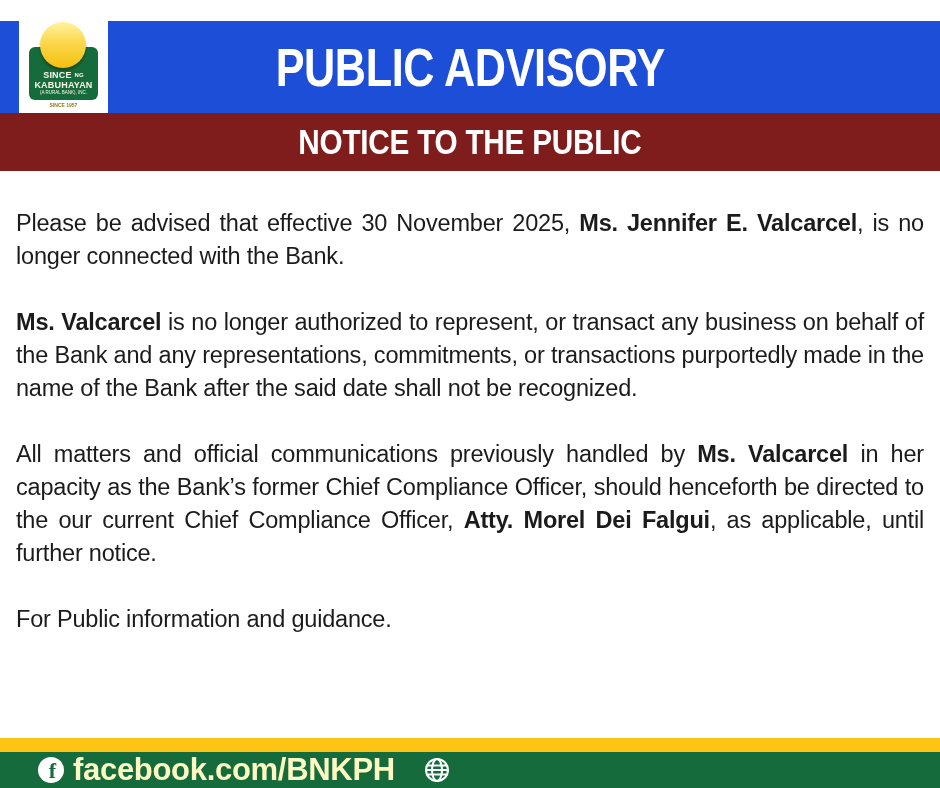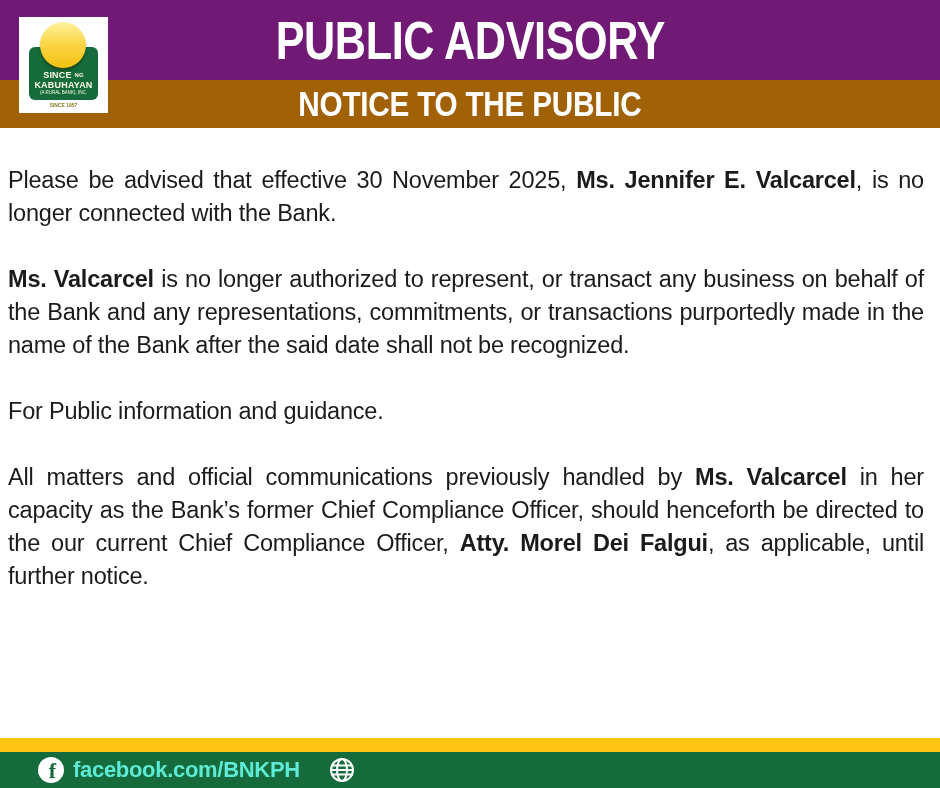--- a/index.html
+++ b/index.html
@@ -6,36 +6,36 @@
   html,body { width:940px; height:788px; }
   body {
     font-family:"Liberation Sans", sans-serif;
     background:#ffffff;
     position:relative;
     overflow:hidden;
   }
 
   
   .header-band {
-    height:80px;
-    background:#701a75;
-    display:flex; align-items:center; justify-content:center;
+    height:92px;
+    background:#1d4ed8;
+    display:flex; align-items:center; justify-content:center;margin-top:21px;
   }
   .page-title {
     color:#ffffff;
     font-weight:bold;
     font-size:54px;
     letter-spacing:-0.5px;
     transform:scaleX(0.80);
     transform-origin:center;
     white-space:nowrap;
   }
   .subtitle-band {
-    height:48px;
-    background:#a16207;
+    height:58px;
+    background:#7f1d1d;
     display:flex; align-items:center; justify-content:center;
   }
   .notice-subtitle {
     color:#ffffff;
     font-weight:bold;
     font-size:35px;
     letter-spacing:-0.3px;
     transform:scaleX(0.85);
     transform-origin:center;
     white-space:nowrap;
@@ -79,21 +79,21 @@
   }
   .logo-since {
     position:absolute; left:0; right:0; top:85px;
     color:#8d7b23; font-size:5px; font-weight:bold;
     text-align:center; white-space:nowrap;
   }
 
   
   .advisory-body {
     height:610px;
-    padding:36px 16px 0 8px;
+    padding:36px 16px 0 16px;
     overflow:hidden;
   }
   .advisory-body p {
     font-size:23.5px;
     line-height:33px;
     letter-spacing:-0.2px;
     color:#1b1b1b;
     text-align:justify;
     margin-bottom:33px;
   }
@@ -108,21 +108,21 @@
   
   .footer { position:absolute; left:0; right:0; bottom:0; }
   .footer-stripe { height:14px; background:#FDC414; }
   .footer-band {
     height:36px; background:#156B3B;
     display:flex; align-items:center;
     padding-left:38px; gap:28px;
   }
   .footer-item { display:flex; align-items:center; gap:9px; cursor:pointer; }
   .footer-text {
-    color:#5eead4; font-weight:bold; font-size:22px;
+    color:#fef9c3; font-weight:bold; font-size:31px;
     letter-spacing:-0.3px; white-space:nowrap;
   }
   .facebook-icon {
     width:26px; height:26px; border-radius:50%;
     background:#ffffff;
     display:flex; align-items:flex-end; justify-content:center;
     overflow:hidden;
   }
   .facebook-icon span {
     color:#156B3B; font-weight:bold; font-size:22px;
@@ -149,23 +149,23 @@
 </header>
 <div class="subtitle-band">
   <div class="notice-subtitle">NOTICE TO THE PUBLIC</div>
 </div>
 
 <main class="advisory-body">
   <p><span>Please be advised that effective 30 November 2025, </span><span class="b">Ms. Jennifer E. Valcarcel</span><span>, is no longer connected with the Bank.</span></p>
 
   <p><span class="b">Ms. Valcarcel</span><span> is no longer authorized to represent, or transact any business on behalf of the Bank and any representations, commitments, or transactions purportedly made in the name of the Bank after the said date shall not be recognized.</span></p>
 
+  <p><span>All matters and official communications previously handled by </span><span class="b">Ms. Valcarcel</span><span> in her capacity as the Bank’s former Chief Compliance Officer, should henceforth be directed to the our current Chief Compliance Officer, </span><span class="b">Atty. Morel Dei Falgui</span><span>, as applicable, until further notice.</span></p>
+
   <p><span>For Public information and guidance.</span></p>
-
-  <p><span>All matters and official communications previously handled by </span><span class="b">Ms. Valcarcel</span><span> in her capacity as the Bank’s former Chief Compliance Officer, should henceforth be directed to the our current Chief Compliance Officer, </span><span class="b">Atty. Morel Dei Falgui</span><span>, as applicable, until further notice.</span></p>
 
 </main>
 
 <footer class="footer">
   <div class="footer-stripe"></div>
   <div class="footer-band">
     <div class="footer-item">
       <div class="facebook-icon">
           <span>f</span>
         </div>

